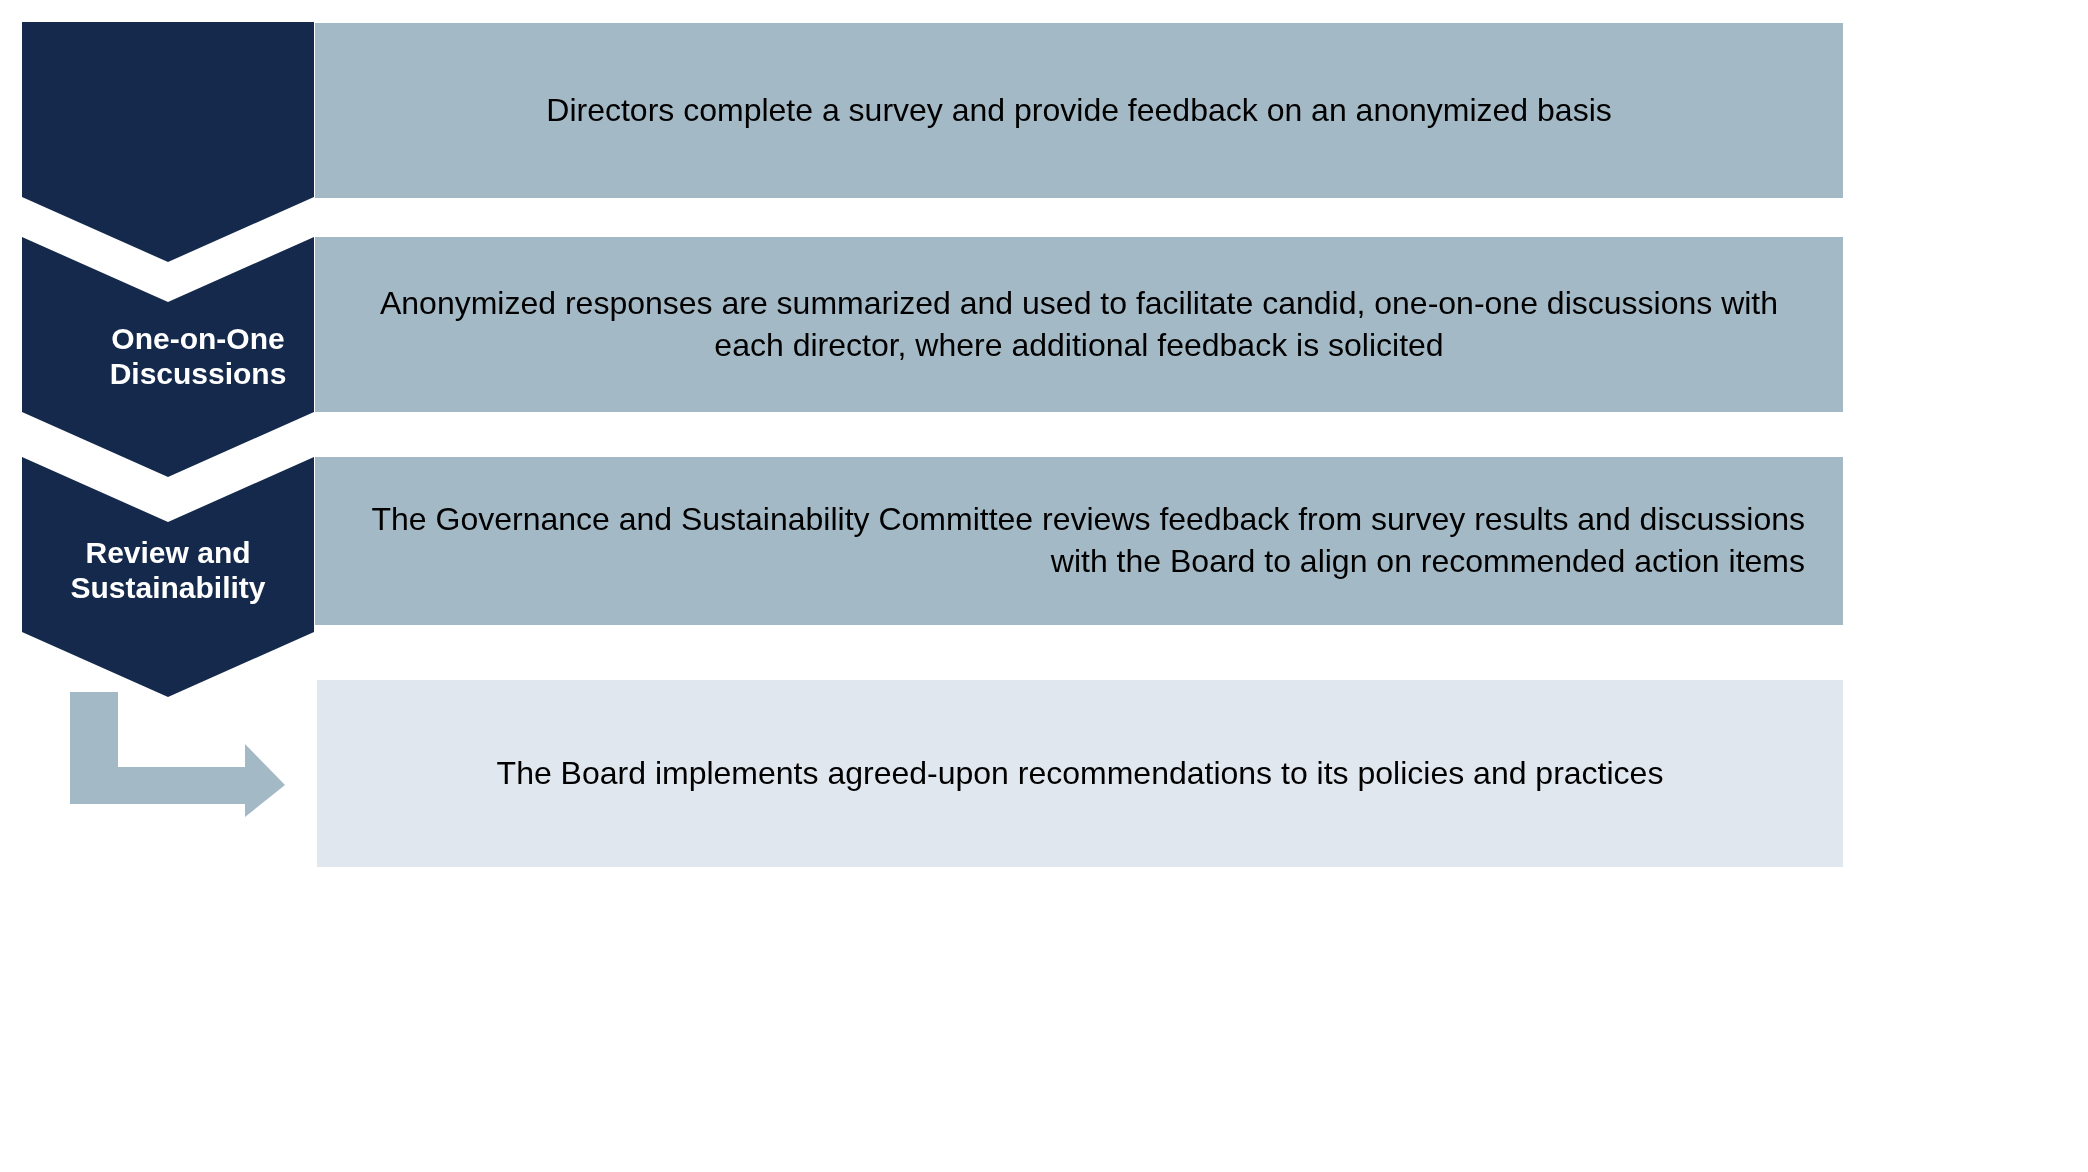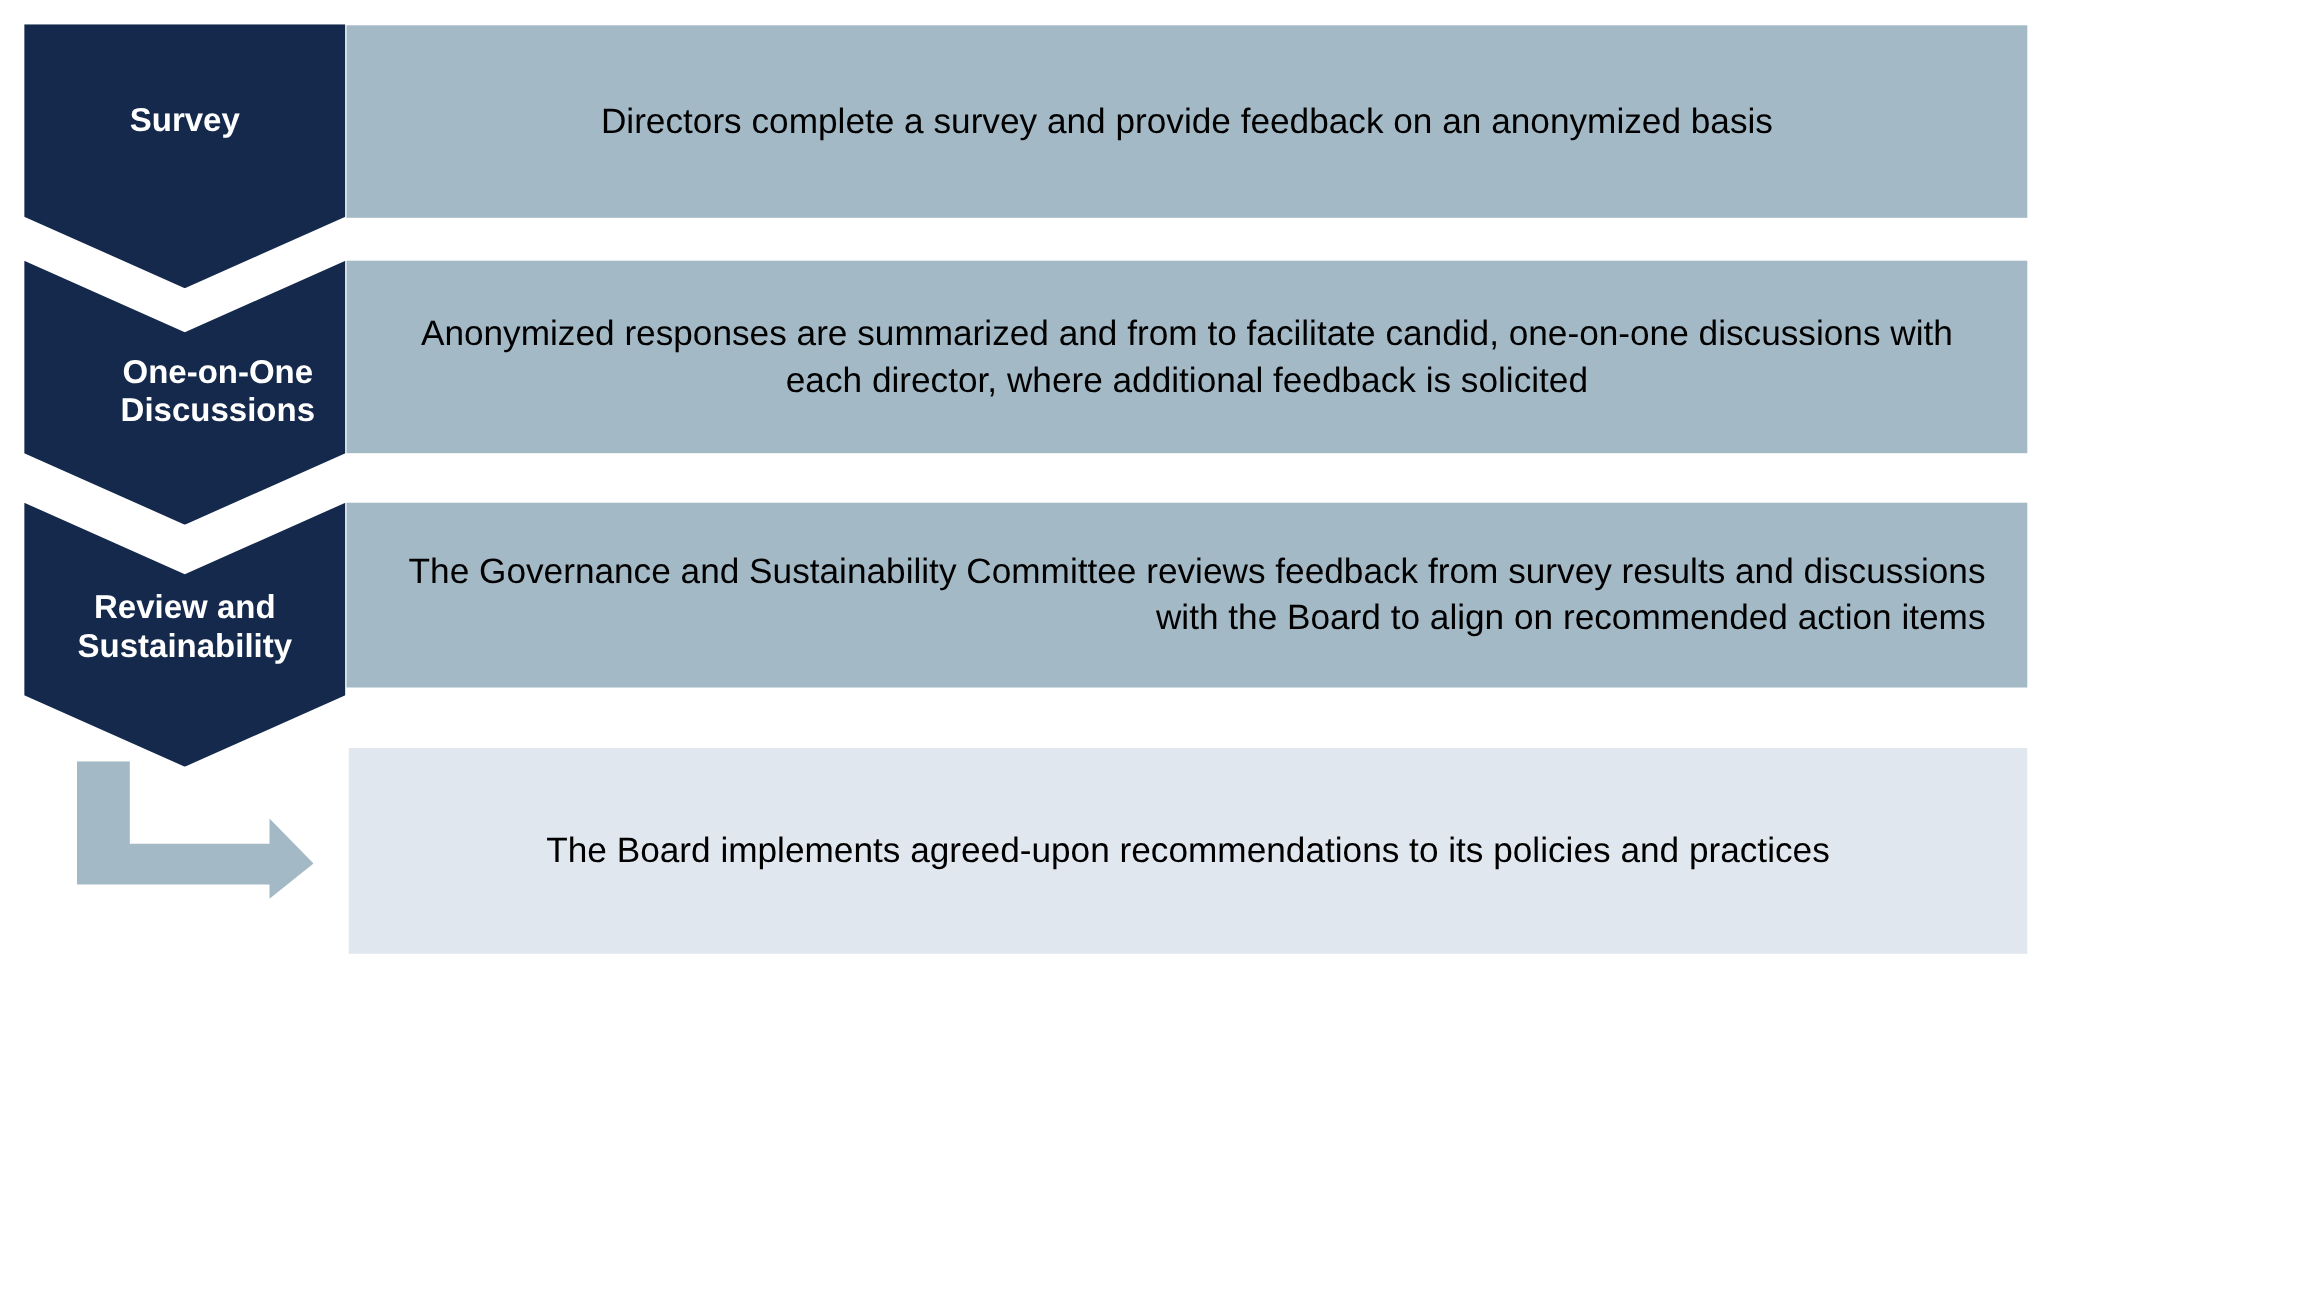--- a/index.html
+++ b/index.html
@@ -56,37 +56,34 @@
   .elbow-arrow{ position:absolute; }
 </style>
 </head>
 <body>
 
 <div id="diagram">
 
   <svg class="stage-row" style="left:22px;top:22px;width:292px;height:240px;" viewBox="0 0 292 240" preserveAspectRatio="none">
     <polygon points="0,0 292,0 292,175 146,240 0,175" fill="#14294b"></polygon>
   </svg>
-  <div class="chevron" style="left:22px;top:22px;width:292px;height:175px;font-size:30px;">
-    <span class="label">Survey</span>
-  </div>
 
   <div class="desc-panel" style="left:315px;top:23px;width:1528px;height:175px;background:#a4b9c6;font-size:32px;padding:0 38px;">
     <span class="text">Directors complete a survey and provide feedback on an anonymized basis</span>
   </div>
 
   <svg class="stage-row" style="left:22px;top:237px;width:292px;height:240px;" viewBox="0 0 292 240" preserveAspectRatio="none">
     <polygon points="0,0 146,65 292,0 292,175 146,240 0,175" fill="#14294b"></polygon>
   </svg>
   <div class="chevron" style="left:22px;top:286px;width:352px;height:140px;font-size:30px;">
     <span class="label">One-on-One Discussions</span>
   </div>
 
   <div class="desc-panel" style="left:315px;top:237px;width:1528px;height:175px;background:#a4b9c6;font-size:32px;padding:0 38px;">
-    <span class="text">Anonymized responses are summarized and from to facilitate candid, one-on-one discussions with each director, where additional feedback is solicited</span>
+    <span class="text">Anonymized responses are summarized and used to facilitate candid, one-on-one discussions with each director, where additional feedback is solicited</span>
   </div>
 
   <svg class="stage-row" style="left:22px;top:457px;width:292px;height:240px;" viewBox="0 0 292 240" preserveAspectRatio="none">
     <polygon points="0,0 146,65 292,0 292,175 146,240 0,175" fill="#14294b"></polygon>
   </svg>
   <div class="chevron" style="left:18px;top:500px;width:300px;height:140px;font-size:30px;">
     <span class="label">Review and Sustainability</span>
   </div>
 
   <div class="desc-panel" style="left:315px;top:457px;width:1528px;height:168px;background:#a4b9c6;font-size:32px;padding:0 38px;text-align:right;">

